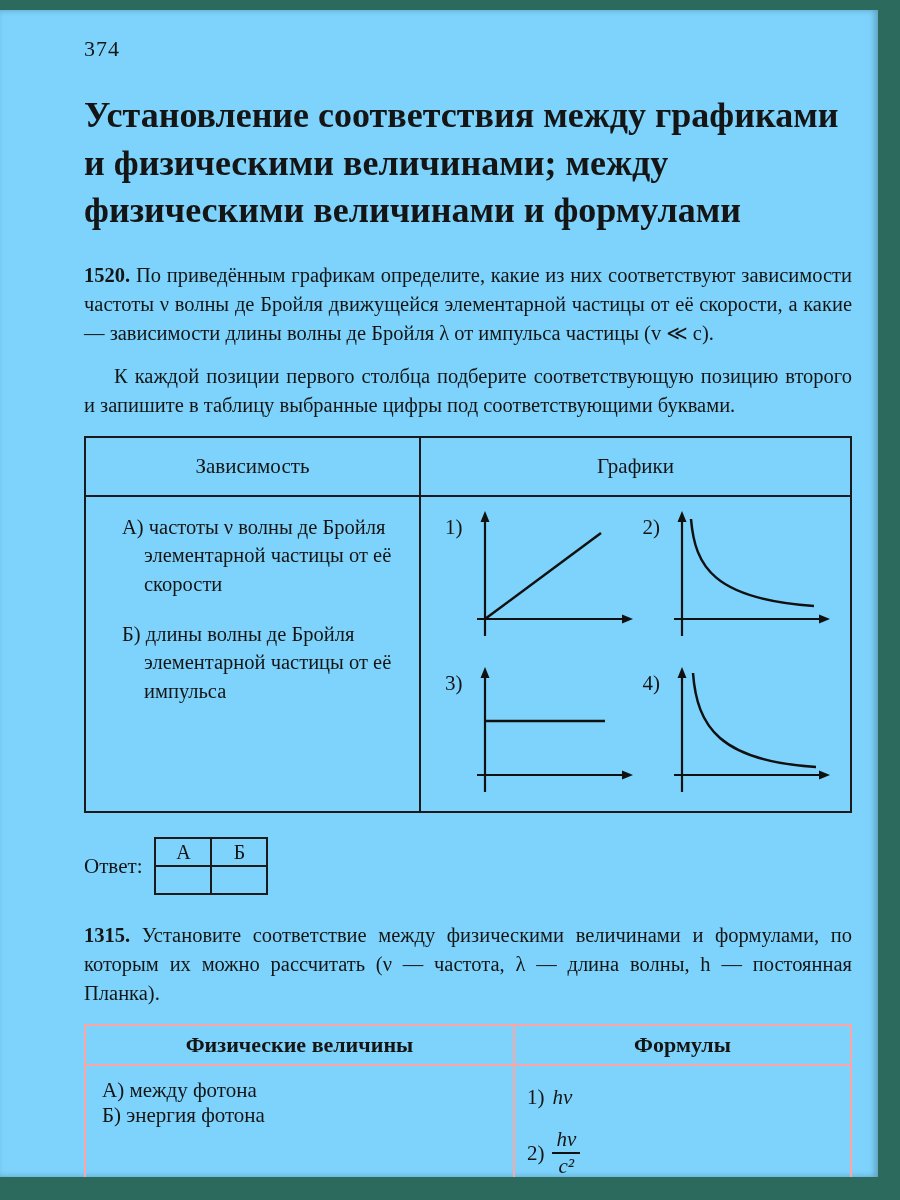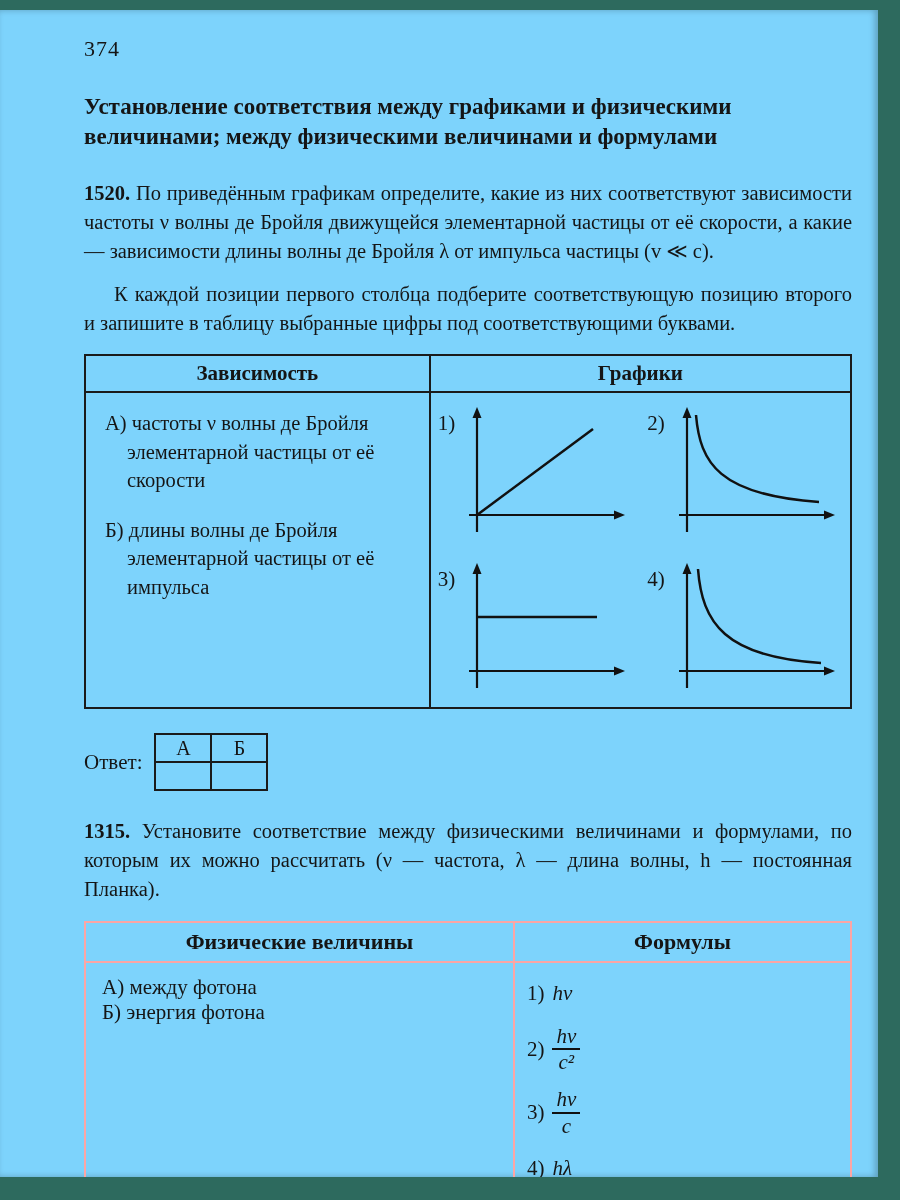--- a/index.html
+++ b/index.html
@@ -19,38 +19,38 @@
     box-shadow:inset -3px 0 6px rgba(0,0,0,.25);
   }
   .page-header{
     display:flex;justify-content:space-between;align-items:baseline;
     font-size:21px;
   }
   .pagenum{font-size:22px;letter-spacing:1px;}
   .chapter{font-style:italic;font-size:21px;}
   .title{
     margin:30px 0 0 0;
-    font-size:23px;font-weight:bold;line-height:1.32;
+    font-size:36px;font-weight:bold;line-height:1.32;
     text-align:left;
   }
   .para{
     margin:26px 0 0 0;
     font-size:20.5px;line-height:1.42;
     text-align:justify;
   }
   .para.instruction{margin-top:14px;text-indent:30px;}
   .pnum{font-weight:bold;}
   
   .t1{
     width:100%;border-collapse:collapse;margin-top:16px;
   }
   .t1 th,.t1 td{border:2px solid #1a1a1a;}
-  .t1 th{font-size:21px;font-weight:bold;padding:5px 4px;text-align:center;}
+  .t1 th{font-size:21px;font-weight:normal;padding:16px 4px;text-align:center;}
   .t1 .c1{width:45%;}
-  .t1 td{vertical-align:top;padding:8px 1px;}
+  .t1 td{vertical-align:top;padding:8px 18px;}
   .hang{
     font-size:20.5px;line-height:1.38;
     padding-left:36px;text-indent:-22px;
     margin:8px 4px 22px 4px;
   }
   .graphgrid{
     display:grid;grid-template-columns:1fr 1fr;
     row-gap:26px;column-gap:6px;padding:4px 0 8px 4px;
   }
   .gcell{display:flex;align-items:flex-start;}

